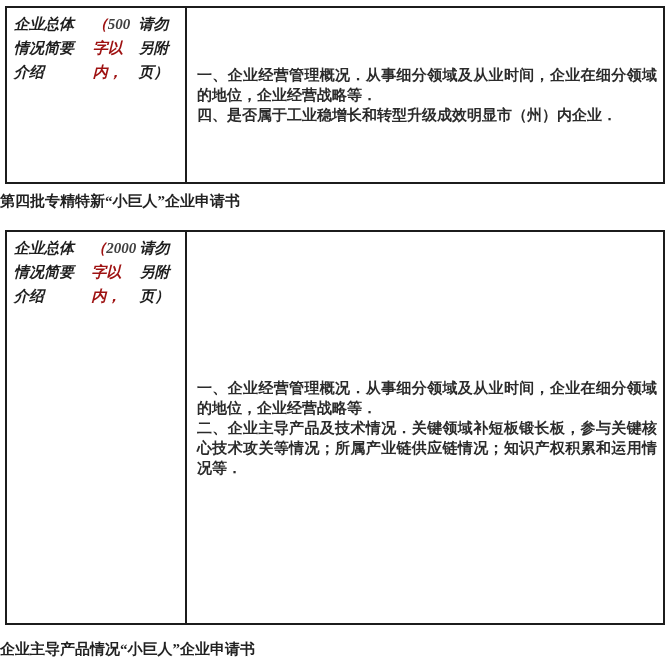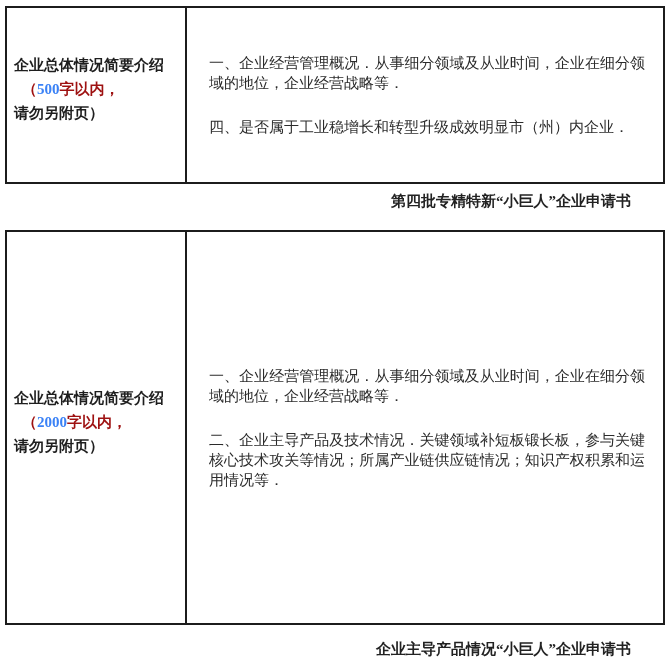--- a/index.html
+++ b/index.html
@@ -21,57 +21,57 @@
     background: #ffffff;
   }
   .form-table.t1 { top: 6px;   height: 178px; }
   .form-table.t2 { top: 230px; height: 395px; }
 
   .label-cell {
     flex: 0 0 180px;
     border-right: 2px solid #1c1c1c;
     box-sizing: border-box;
     display: flex;
-    flex-direction: column;
+    flex-direction: row;
     justify-content: center;
     padding: 4px 4px 16px 7px;
     font-weight: bold;
     font-size: 15px;
     line-height: 24px;
     color: #1e1e1e;
+    font-style: italic;
   }
   .label-cell .limit-line { padding-left: 8px; }
   .label-cell .limit-line .red-open,
   .label-cell .limit-line .red-text { color: #9e1111; }
-  .label-cell .limit-line .red-num  { color: #3b82f6; }
+  .label-cell .limit-line .red-num  { color: #404040; }
 
   .desc-cell {
     flex: 1 1 auto;
     display: flex;
     flex-direction: column;
     justify-content: center;
     padding: 4px 6px 4px 10px;
     box-sizing: border-box;
     font-size: 15px;
     line-height: 20px;
     color: #2b2b2b;
     text-align: justify;
   }
-  .desc-cell p { margin: 12px; }
+  .desc-cell p { margin: 0; font-weight: bold; }
 
   .table-caption {
     position: absolute;
     left: 0;
     width: 616px;
-    text-align: right;
+    text-align: left;
     font-size: 15px;
     font-weight: bold;
     color: #222222;
     line-height: 18px;
-    padding-left: 15px;
   }
   .table-caption.c1 { top: 192px; }
   .table-caption.c2 { top: 640px; }
 </style>
 </head>
 <body>
 
 <div class="form-table t1">
   <div class="label-cell">
     <div>企业总体情况简要介绍</div>

